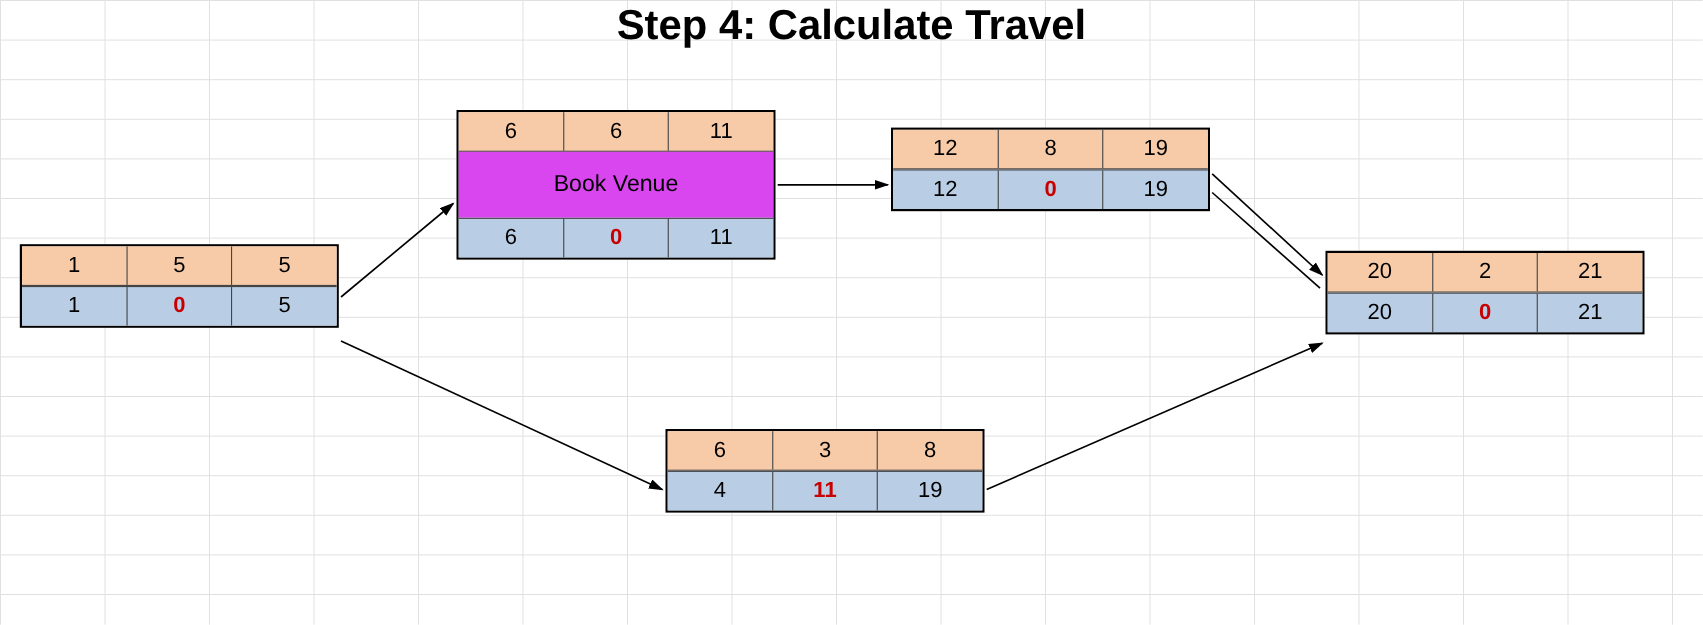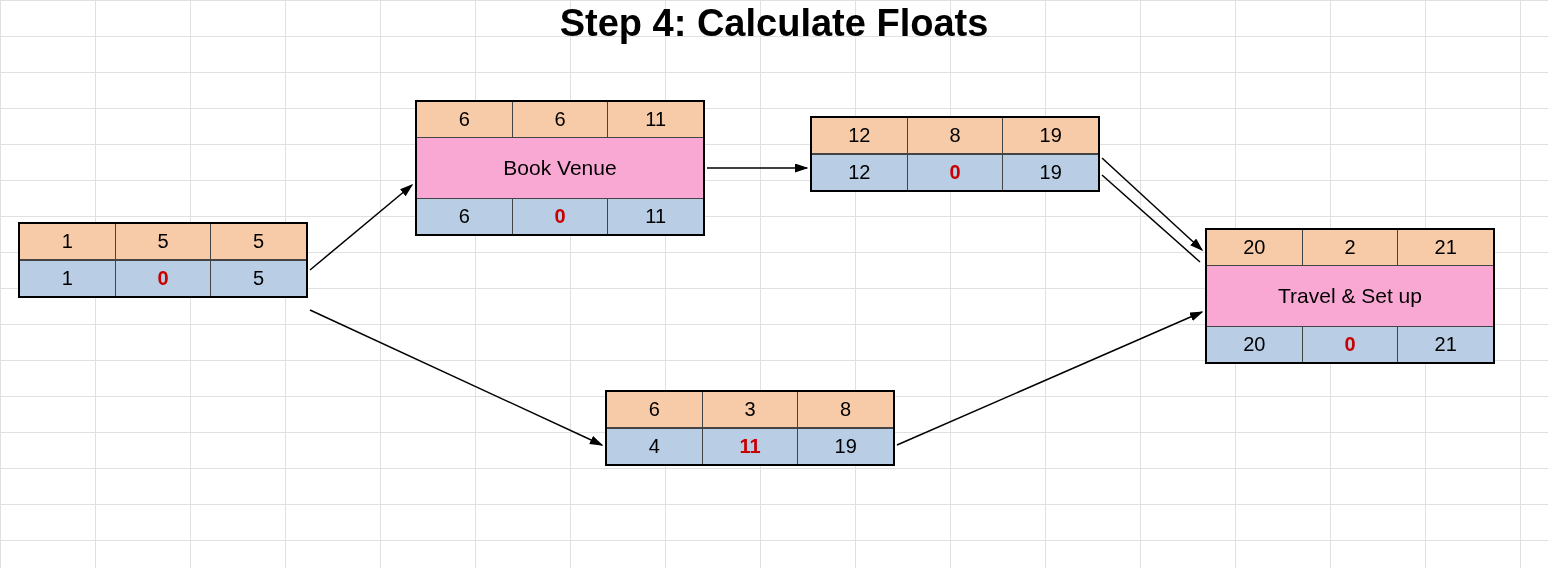--- a/index.html
+++ b/index.html
@@ -51,39 +51,39 @@
     display: flex;
     align-items: center;
     justify-content: center;
     font-size: 20px;
     color: #000;
   }
   .row .cell + .cell {
     border-left: 1px solid #444;
   }
   .row.top { background: #f7caa8; border-bottom: 1px solid #444; }
-  .row.name { background: #f9a8d4; }
+  .row.name { background: #d946ef; }
   .row.bottom { background: #b9cde5; border-top: 1px solid #444; }
   .row.name .cell { font-size: 21px; }
   .float { font-weight: bold; color: #c80000; }
   svg.arrows {
     position: absolute;
     inset: 0;
     width: 1548px;
     height: 568px;
     z-index: 2;
     pointer-events: none;
   }
 </style>
 </head>
 <body>
 
 <div class="grid"></div>
 
-<div class="title">Step 4:  Calculate Floats</div>
+<div class="title">Step 4:  Calculate Travel</div>
 
 <div class="node" style="left:18px; top:222px;">
   <div class="row top">
     <div class="cell">1</div>
     <div class="cell">5</div>
     <div class="cell">5</div>
   </div>
   <div class="row bottom">
     <div class="cell">1</div>
     <div class="cell float">0</div>
@@ -132,23 +132,20 @@
     <div class="cell">19</div>
   </div>
 </div>
 
 <div class="node" style="left:1205px; top:228px;">
   <div class="row top">
     <div class="cell">20</div>
     <div class="cell">2</div>
     <div class="cell">21</div>
   </div>
-  <div class="row name">
-    <div class="cell">Travel &amp; Set up</div>
-  </div>
   <div class="row bottom">
     <div class="cell">20</div>
     <div class="cell float">0</div>
     <div class="cell">21</div>
   </div>
 </div>
 
 <svg class="arrows">
   <defs>
     <marker id="ah" markerWidth="10" markerHeight="10" refX="8" refY="3" orient="auto">

